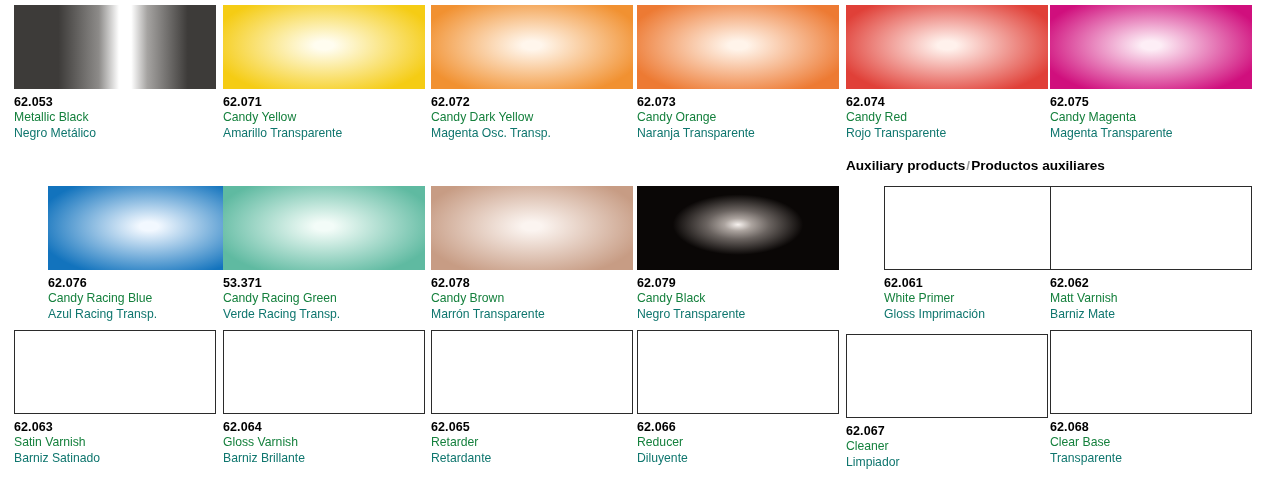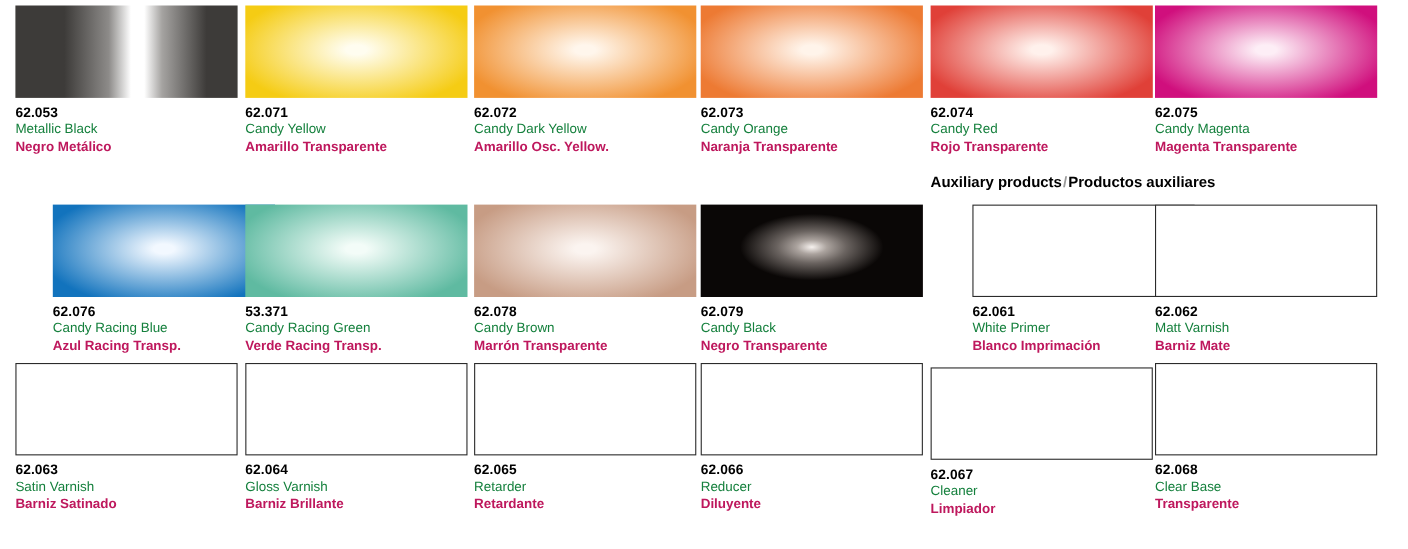--- a/index.html
+++ b/index.html
@@ -49,22 +49,22 @@
   }
 
   .name-en {
     font-size: 12.2px;
     font-weight: normal;
     color: #15803d;
   }
 
   .name-es {
     font-size: 12.2px;
-    font-weight: bold;
-    color: #be185d;
+    font-weight: normal;
+    color: #0f766e;
   }
 
   
   #aux-heading {
     position: absolute;
     left: 846px;
     top: 158px;
     font-size: 13.6px;
     font-weight: bold;
     color: #000000;
@@ -99,21 +99,21 @@
         <div class="code">62.071</div>
         <div class="name-en">Candy Yellow</div>
         <div class="name-es">Amarillo Transparente</div>
       </div>
     </div>
     <div class="cell" style="left: 431px; top: 5px;">
       <div class="swatch" style="background: radial-gradient(78% 88% at 50% 48%, rgb(255, 246, 236) 0%, rgb(255, 246, 236) 6%, rgb(241, 145, 49) 72%, rgb(241, 145, 49) 100%);"></div>
       <div class="labels">
         <div class="code">62.072</div>
         <div class="name-en">Candy Dark Yellow</div>
-        <div class="name-es">Amarillo Osc. Yellow.</div>
+        <div class="name-es">Magenta Osc. Transp.</div>
       </div>
     </div>
     <div class="cell" style="left: 637px; top: 5px;">
       <div class="swatch" style="background: radial-gradient(78% 88% at 50% 48%, rgb(255, 244, 234) 0%, rgb(255, 244, 234) 6%, rgb(237, 122, 51) 72%, rgb(237, 122, 51) 100%);"></div>
       <div class="labels">
         <div class="code">62.073</div>
         <div class="name-en">Candy Orange</div>
         <div class="name-es">Naranja Transparente</div>
       </div>
     </div>
@@ -163,21 +163,21 @@
         <div class="code">62.079</div>
         <div class="name-en">Candy Black</div>
         <div class="name-es">Negro Transparente</div>
       </div>
     </div>
     <div class="cell" style="left: 846px; top: 186px; padding-left: 38px;">
       <div class="swatch outlined"></div>
       <div class="labels">
         <div class="code">62.061</div>
         <div class="name-en">White Primer</div>
-        <div class="name-es">Blanco Imprimación</div>
+        <div class="name-es">Gloss Imprimación</div>
       </div>
     </div>
     <div class="cell" style="left: 1050px; top: 186px;">
       <div class="swatch outlined"></div>
       <div class="labels">
         <div class="code">62.062</div>
         <div class="name-en">Matt Varnish</div>
         <div class="name-es">Barniz Mate</div>
       </div>
     </div>

